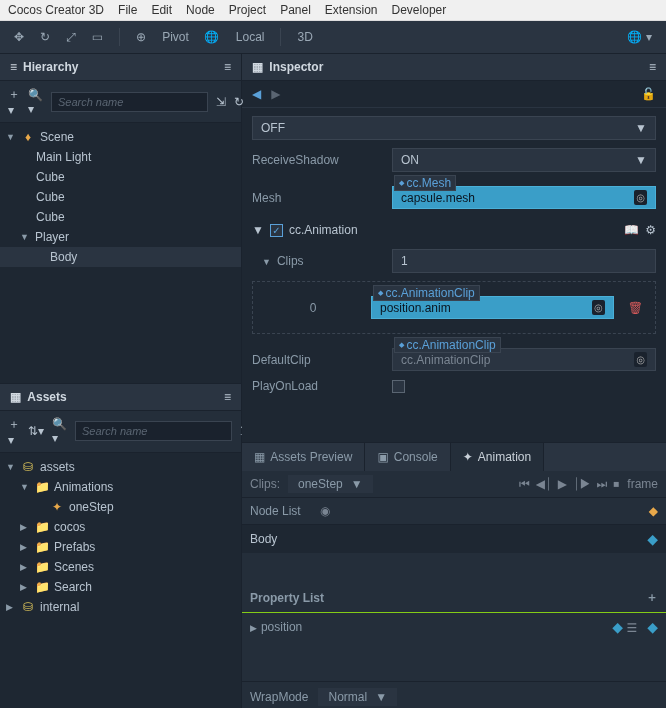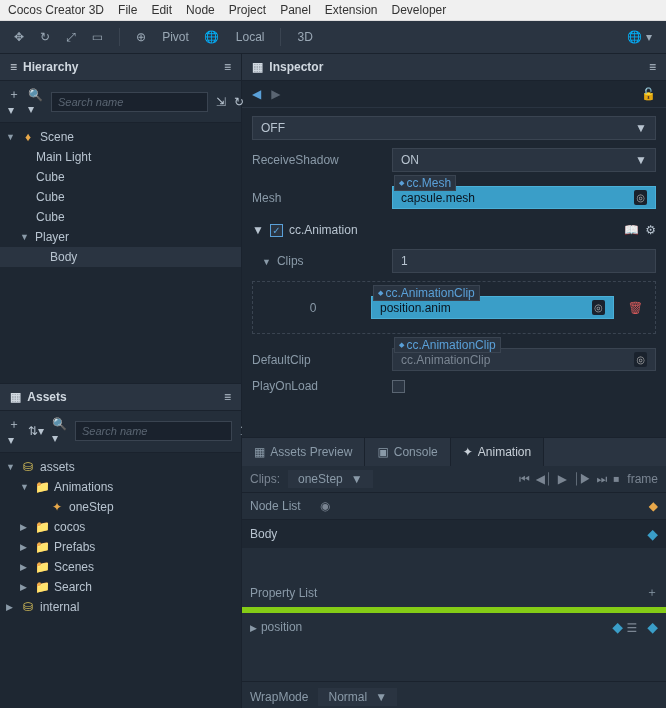--- a/index.html
+++ b/index.html
@@ -53,21 +53,21 @@
 .anim-panel { background: #242e3a; padding: 0; }
 .anim-top { display: flex; align-items: center; padding: 4px 8px; gap: 8px; border-bottom: 1px solid #1a222d; }
 .anim-drop { background: #2a3441; padding: 2px 10px; color: #8a9aa8; display: flex; align-items: center; gap: 8px; }
 .anim-ctrls { display: flex; gap: 6px; margin-left: auto; color: #7a8592; }
 .anim-row { display: flex; align-items: center; padding: 6px 8px; border-bottom: 1px solid #1a222d; }
 .anim-row-label { width: 70px; color: #8a9aa8; }
 .anim-input { background: #1a222d; border: 1px solid #3a4451; padding: 3px 6px; color: #5a6572; font-style: italic; flex: 1; font-size: 11px; max-width: 280px;}
 .keyframe { color: #3a9ec8; font-size: 14px; }
 .anim-track { display: flex; align-items: center; padding: 6px 8px; background: #1e2732; }
 .prop-row { padding: 6px 8px; display: flex; align-items: center; justify-content: space-between; color: #8a9aa8; }
-.prop-row.head { border-bottom: 6px solid #84cc16; margin-top: 30px; }
+.prop-row.head { border-bottom: 1px solid #84cc16; margin-top: 30px; font-weight: bold; }
 .hamburger { color: #7a8592; }
 </style>
 </head>
 <body>
 
 <div class="menubar">
   <span>Cocos Creator 3D</span>
   <span>File</span>
   <span>Edit</span>
   <span>Node</span>

